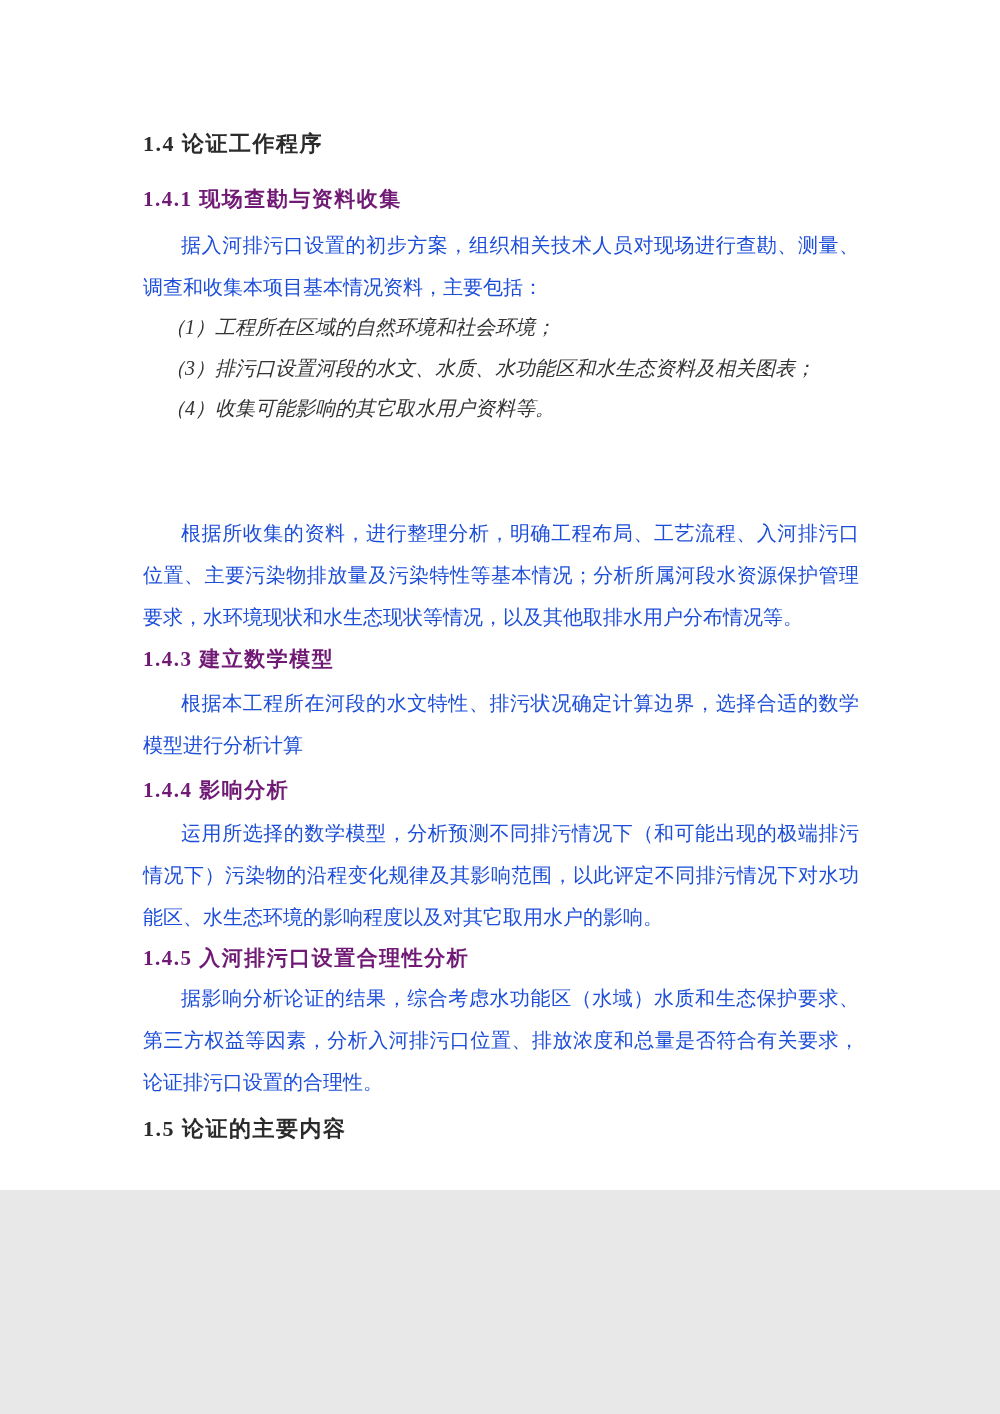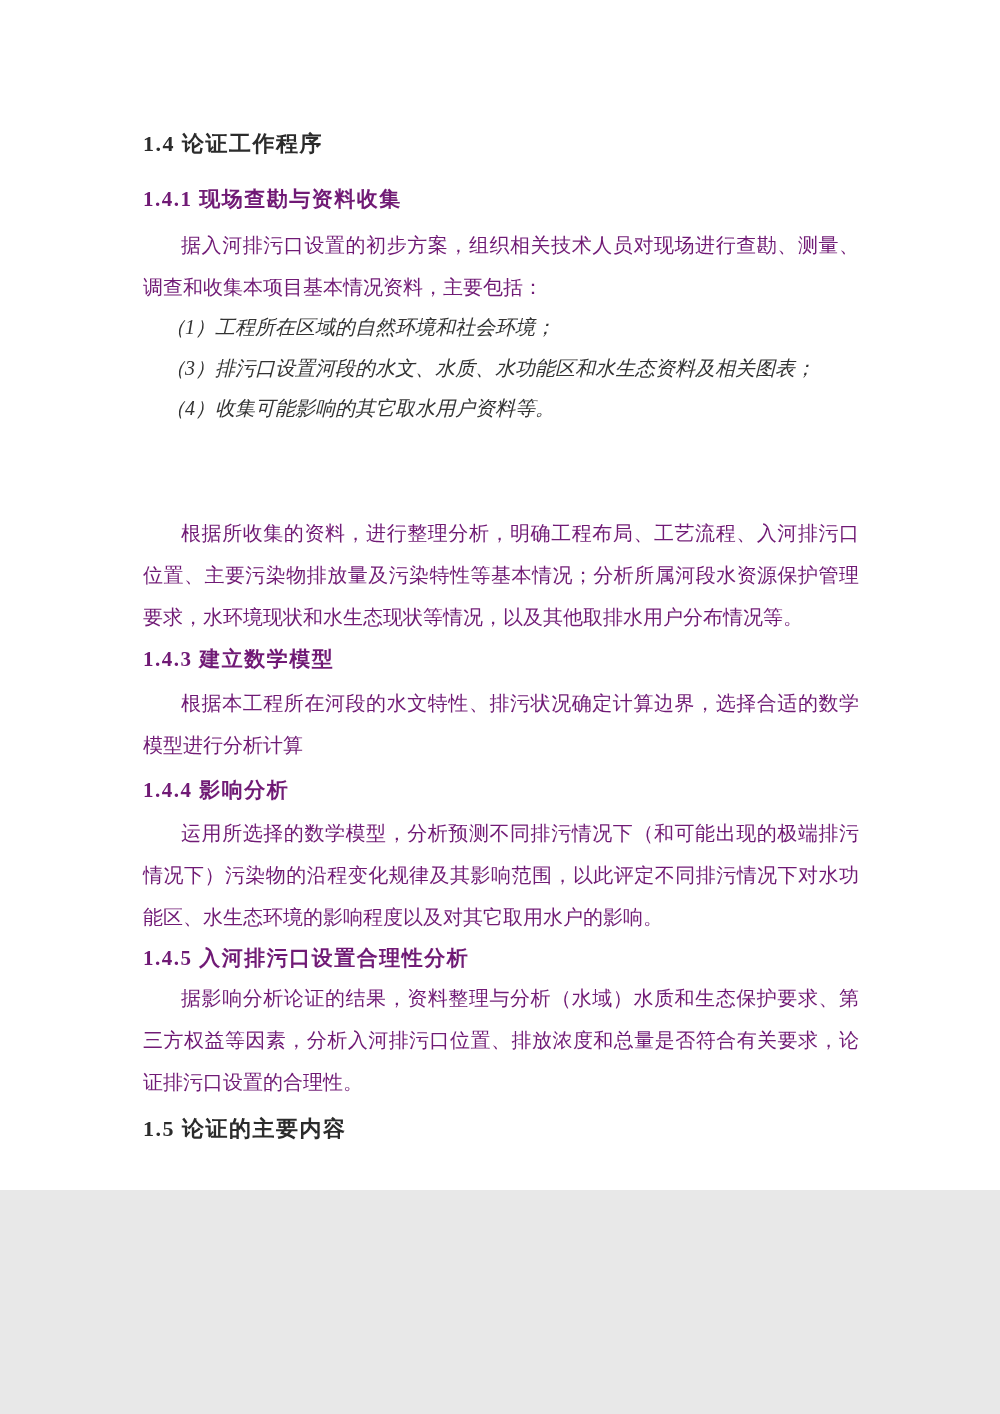--- a/index.html
+++ b/index.html
@@ -36,21 +36,21 @@
     color: #701a75;
     line-height: 30px;
     letter-spacing: 1.5px;
     white-space: nowrap;
   }
   .para {
     font-size: 20px;
     line-height: 42px;
     text-align: justify;
     text-indent: 1.9em;
-    color: #701a75;
+    color: #1d4ed8;
   }
   .para.tight {
     letter-spacing: -0.4px;
   }
   .lst .li {
     font-size: 20px;
     line-height: 40.5px;
     text-indent: 1.1em;
     color: #333333;
     white-space: nowrap;
@@ -90,21 +90,21 @@
   <div class="blk h2" style="top:644px">1.4.3 建立数学模型</div>
 
   <div class="blk para" style="top:682px">根据本工程所在河段的水文特性、排污状况确定计算边界，选择合适的数学模型进行分析计算</div>
 
   <div class="blk h2" style="top:775px">1.4.4 影响分析</div>
 
   <div class="blk para" style="top:812px">运用所选择的数学模型，分析预测不同排污情况下（和可能出现的极端排污情况下）污染物的沿程变化规律及其影响范围，以此评定不同排污情况下对水功能区、水生态环境的影响程度以及对其它取用水户的影响。</div>
 
   <div class="blk h2" style="top:943px">1.4.5 入河排污口设置合理性分析</div>
 
-  <div class="blk para" style="top:977px">据影响分析论证的结果，资料整理与分析（水域）水质和生态保护要求、第三方权益等因素，分析入河排污口位置、排放浓度和总量是否符合有关要求，论证排污口设置的合理性。</div>
+  <div class="blk para" style="top:977px">据影响分析论证的结果，综合考虑水功能区（水域）水质和生态保护要求、第三方权益等因素，分析入河排污口位置、排放浓度和总量是否符合有关要求，论证排污口设置的合理性。</div>
 
   <div class="blk h1" style="top:1113px">1.5 论证的主要内容</div>
 
 
   <div class="blk lst" style="top:1232px">
     <div class="li">（1）论证范围确定</div>
   </div>
 
   <div class="pagenum">9</div>
 

